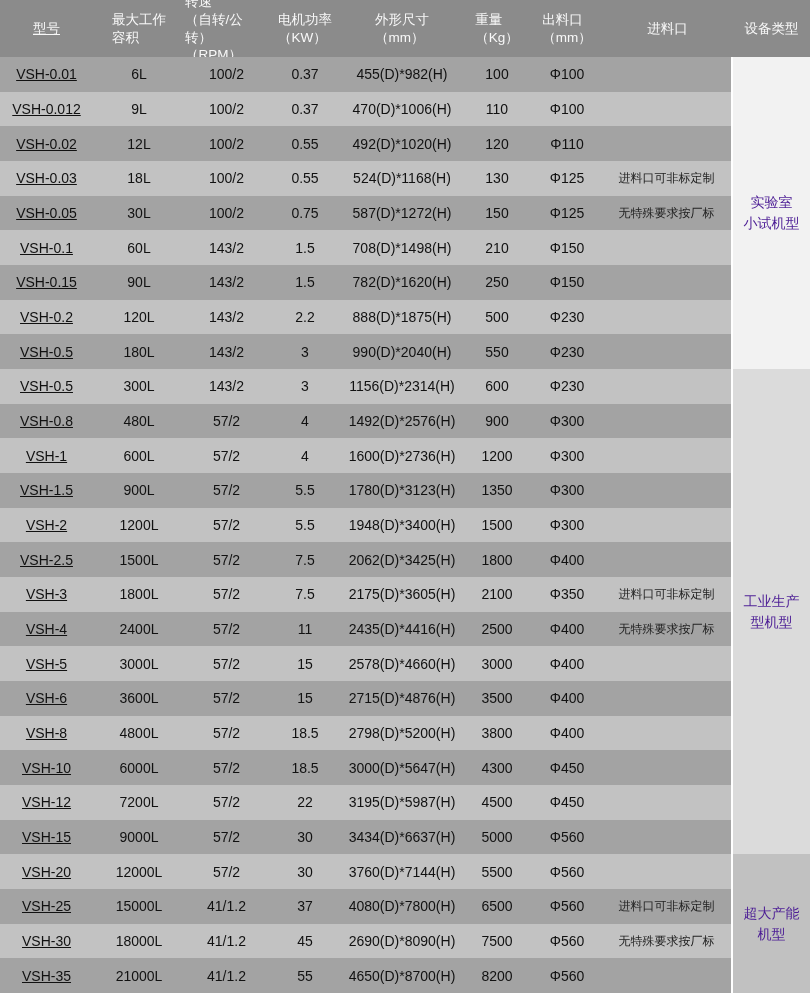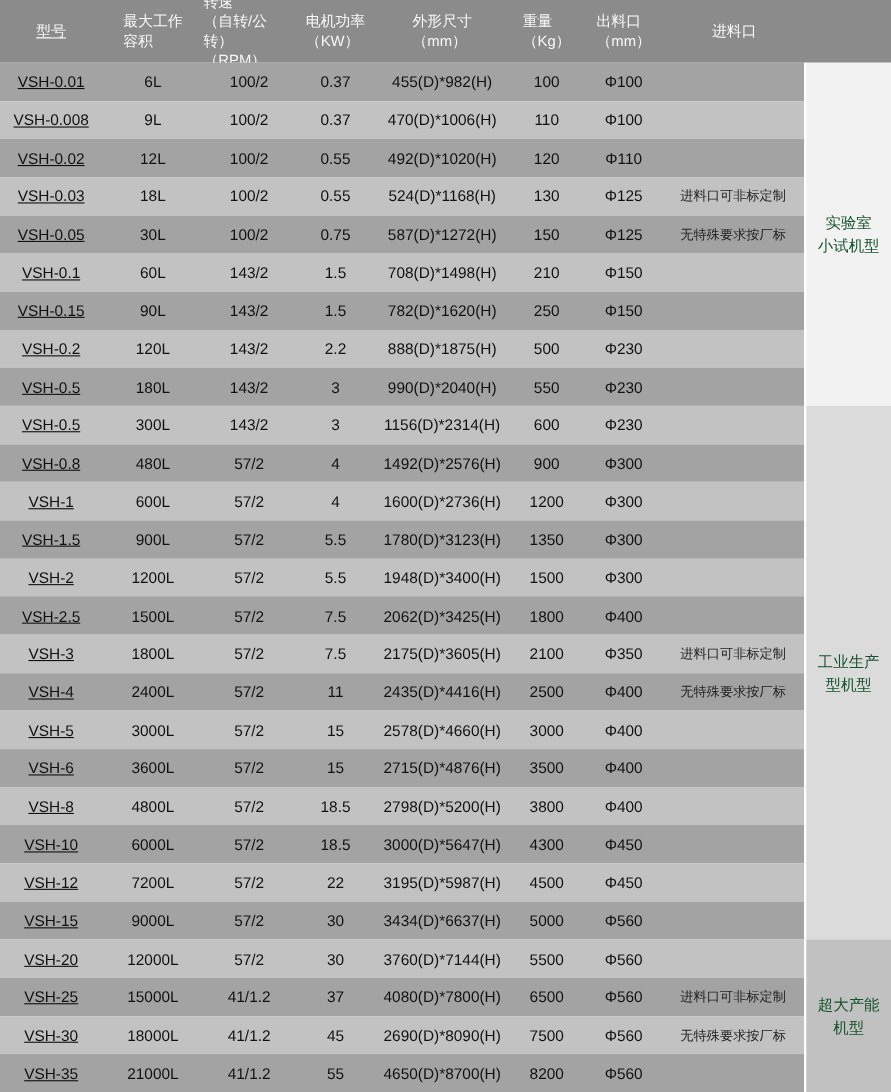--- a/index.html
+++ b/index.html
@@ -51,23 +51,23 @@
   .c4 { width: 74px; }  .c5 { width: 120px; } .c6 { width: 70px; }
   .c7 { width: 70px; }  .c8 { width: 129px; }
   
   .h8 { width: 131px; } .h9 { width: 77px; }
 
   .band-group {
     display: flex; align-items: center; justify-content: center;
     width: 100%;
   }
   .band-label {
-    font-family: Liberation Sans, sans-serif;
+    font-family: Liberation Serif, serif;
     font-size: 14px;
-    color: #14532d;
+    color: #4c1d95;
     text-align: center;
     line-height: 1.5;
     white-space: pre-line;
   }
 </style>
 </head>
 <body>
 
 <div id="page">
 
@@ -80,36 +80,37 @@
 （RPM）</div>
     <div class="hcell c4">电机功率
 （KW）</div>
     <div class="hcell c5">外形尺寸
 （mm）</div>
     <div class="hcell c6">重量
 （Kg）</div>
     <div class="hcell c7">出料口
 （mm）</div>
     <div class="hcell h8">进料口</div>
+    <div class="hcell h9">设备类型</div>
   </div>
 
   <div class="table-body">
     <div class="rows-col">
         <div class="trow">
     <div class="tcell c1">VSH-0.01</div>
     <div class="tcell c2">6L</div>
     <div class="tcell c3">100/2</div>
     <div class="tcell c4">0.37</div>
     <div class="tcell c5">455(D)*982(H)</div>
     <div class="tcell c6">100</div>
     <div class="tcell c7">Φ100</div>
     <div class="tcell c8 note-cell"></div>
   </div>
         <div class="trow">
-    <div class="tcell c1">VSH-0.008</div>
+    <div class="tcell c1">VSH-0.012</div>
     <div class="tcell c2">9L</div>
     <div class="tcell c3">100/2</div>
     <div class="tcell c4">0.37</div>
     <div class="tcell c5">470(D)*1006(H)</div>
     <div class="tcell c6">110</div>
     <div class="tcell c7">Φ100</div>
     <div class="tcell c8 note-cell"></div>
   </div>
         <div class="trow">
     <div class="tcell c1">VSH-0.02</div>

